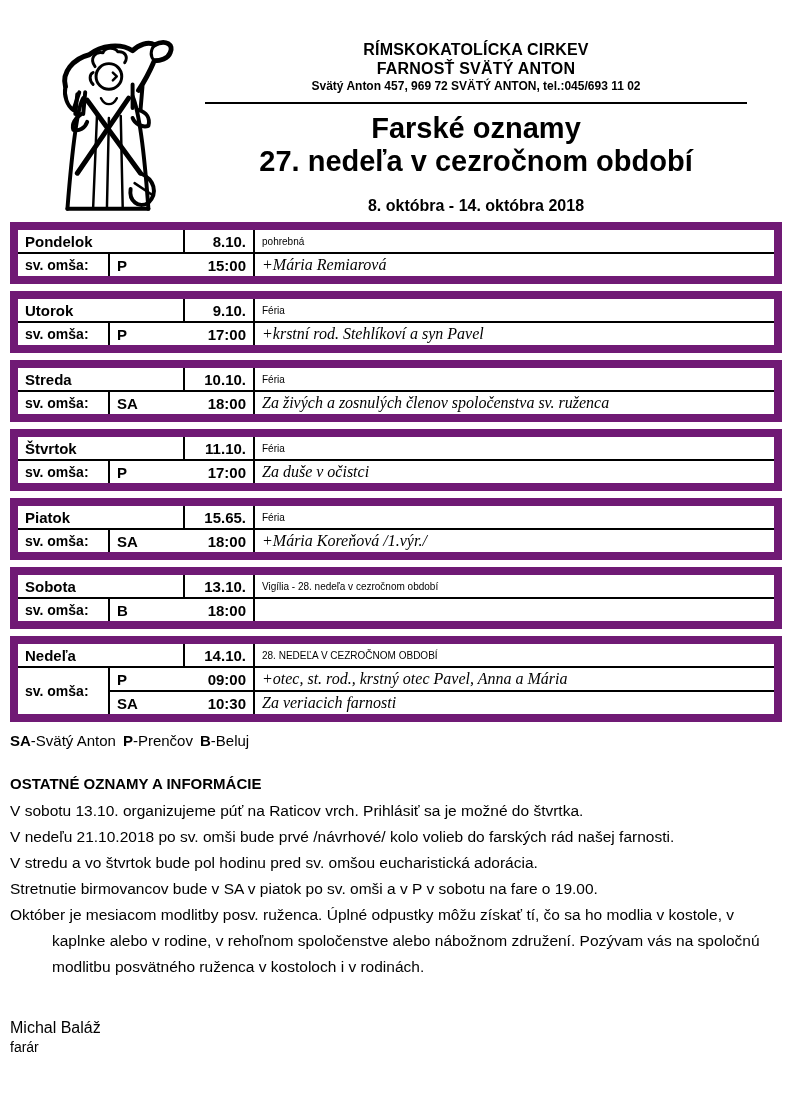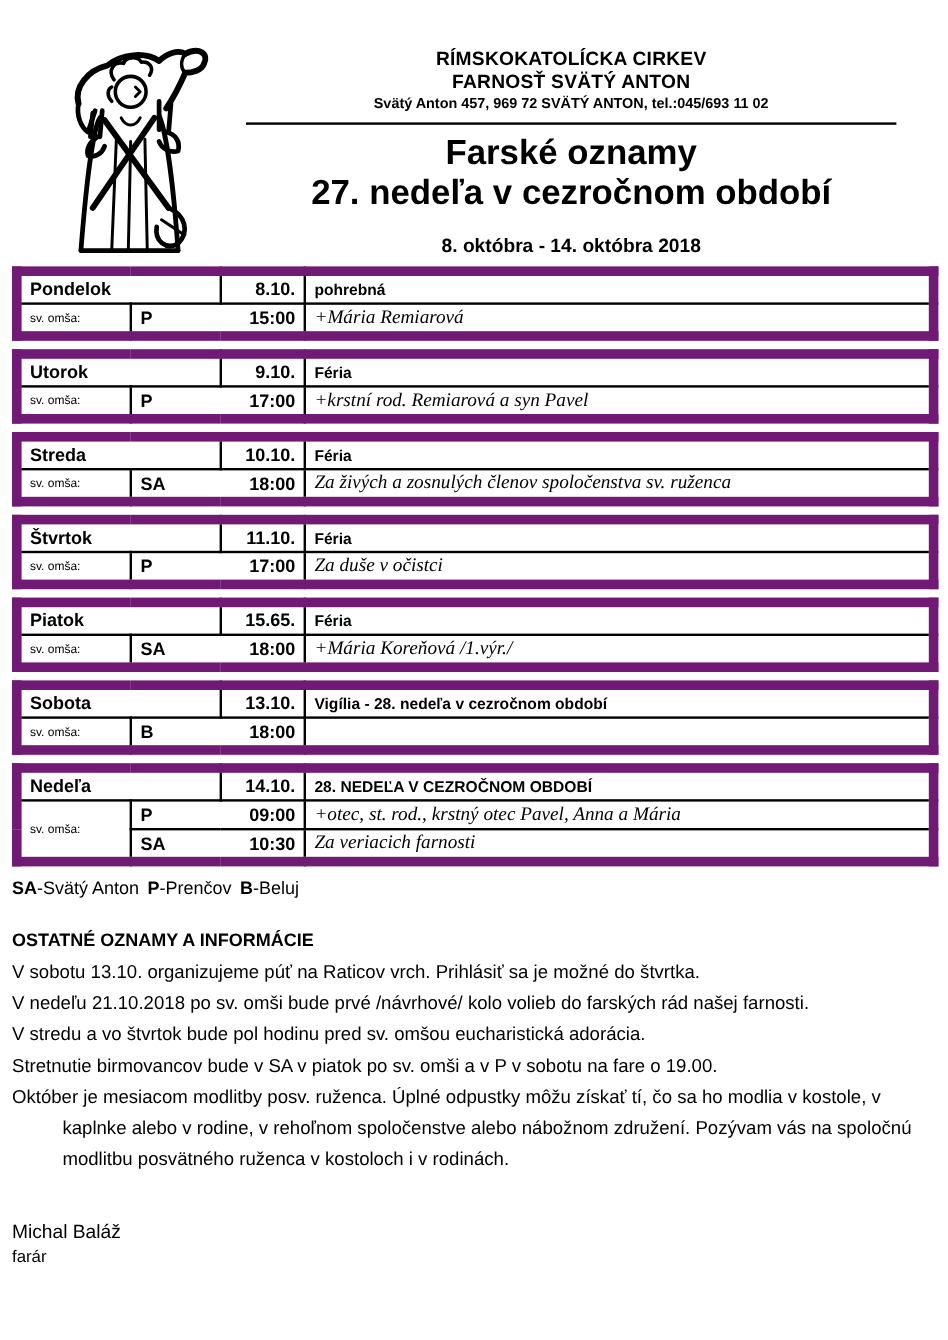--- a/index.html
+++ b/index.html
@@ -17,22 +17,22 @@
   .addr-line{font-size:12px;line-height:15px;margin-top:1px;}
   .title-main{font-size:29px;line-height:33px;margin-top:8px;}
   .title-sub{font-size:29px;line-height:33px;}
   .title-date{font-size:16px;line-height:20px;margin-top:18px;}
   
   .sched{border-collapse:collapse;width:772px;margin:0 0 7px 10px;border:8px solid #701a75;table-layout:fixed;}
   .sched td{border:2px solid #000;padding:0 7px;height:22px;vertical-align:middle;overflow:hidden;white-space:nowrap;}
   .c1{width:95px;} .c2{width:75px;} .c3{width:70px;} .c4{width:auto;}
   td.day{font-weight:bold;font-size:15px;}
   td.date{font-weight:bold;font-size:15px;text-align:right;}
-  td.desc{font-weight:bold;font-size:13px;}
-  td.label{font-size:10px;}
+  td.desc{font-weight:normal;font-size:10px;}
+  td.label{font-size:14px;font-weight:bold;}
   td.loc{font-weight:bold;font-size:15px;border-right:none;}
   td.time{font-weight:bold;font-size:15px;text-align:right;border-left:none;}
   td.intent{font-family:"Liberation Serif",serif;font-style:italic;font-size:16px;}
   
   .legend{margin:10px 0 0 10px;font-size:15px;}
   .legend-item{margin-right:7px;}
   .ann{margin:26px 0 0 10px;width:770px;}
   .ann-head{font-weight:bold;font-size:15px;margin-bottom:6px;}
   .ann-line{font-size:15.5px;line-height:26px;}
   .ann-par{font-size:15.5px;line-height:26px;padding-left:42px;text-indent:-42px;}
@@ -118,21 +118,21 @@
   <tbody>
       <tr>
     <td colspan="2" class="day">Utorok</td>
     <td class="date">9.10.</td>
     <td class="desc">Féria</td>
   </tr>
   <tr>
     <td class="label">sv. omša:</td>
     <td class="loc">P</td>
     <td class="time">17:00</td>
-    <td class="intent">+krstní rod. Remiarová a syn Pavel</td>
+    <td class="intent">+krstní rod. Stehlíkoví a syn Pavel</td>
   </tr>
 </tbody>
   </table>
 
 <table class="sched">
   <colgroup>
       <col class="c1">
       <col class="c2">
       <col class="c3">
       <col class="c4">

